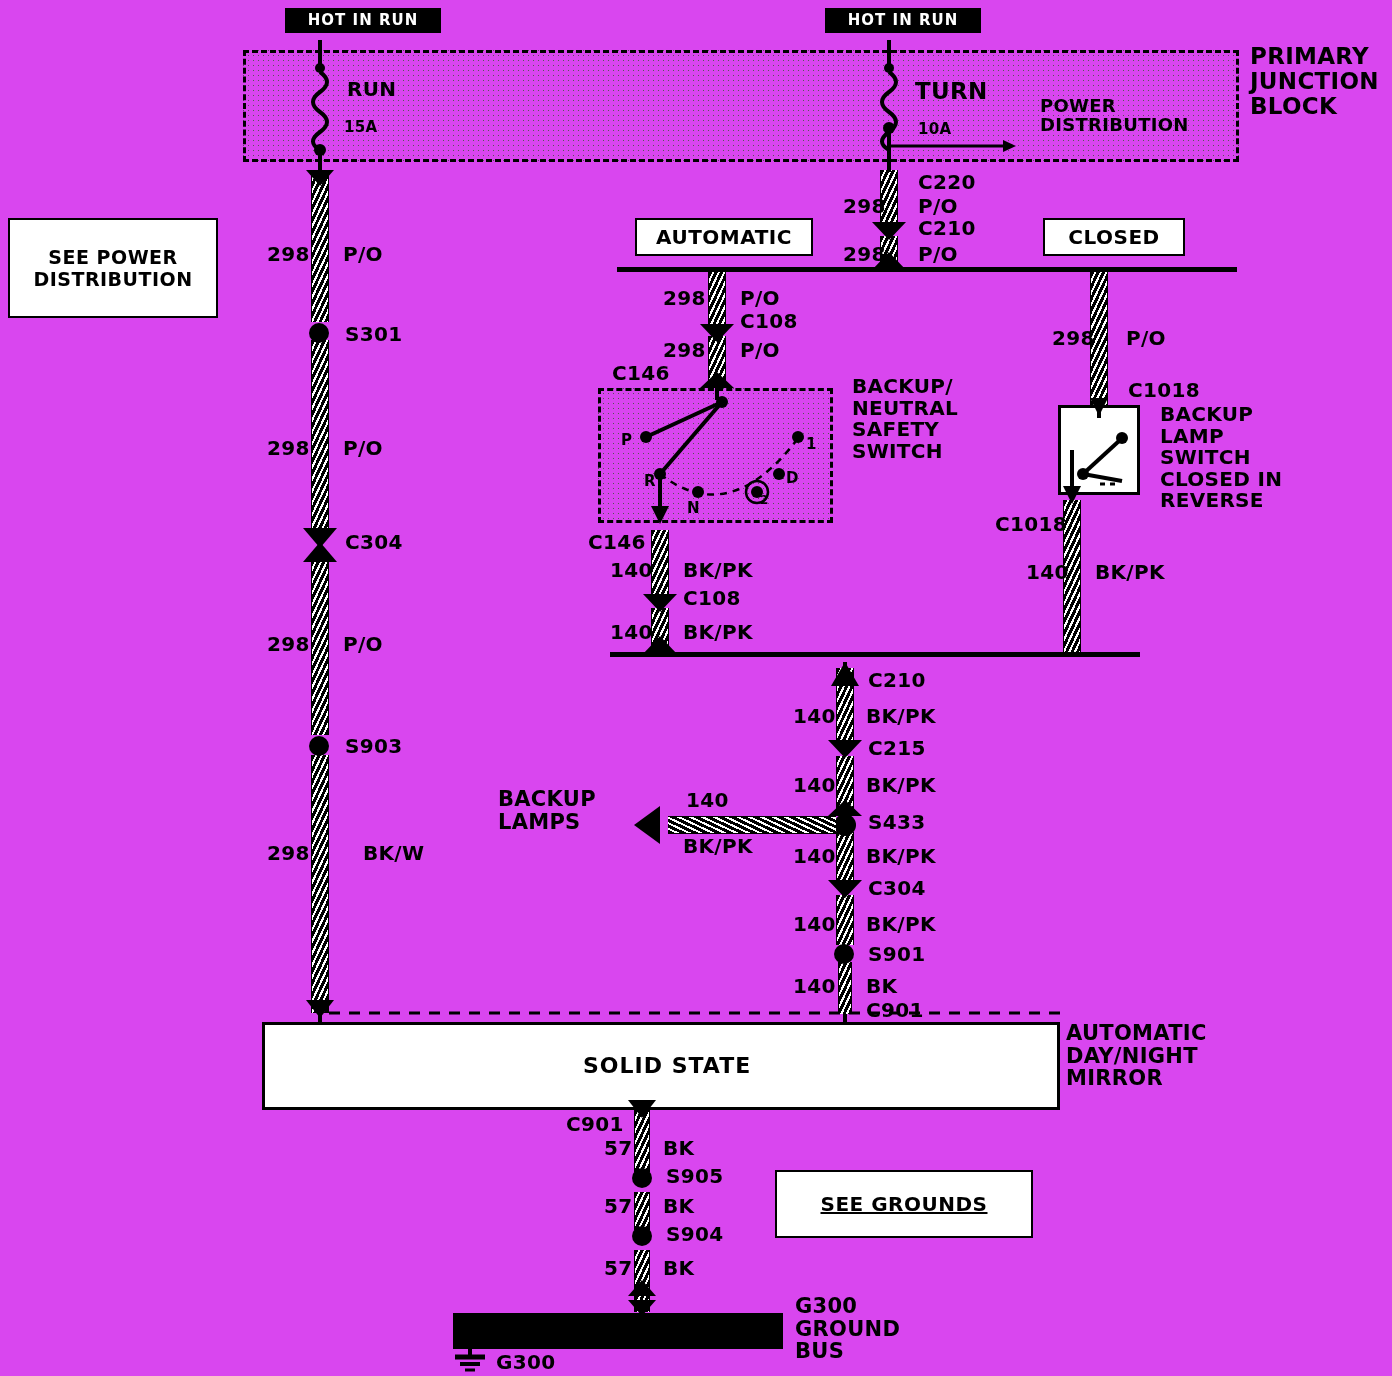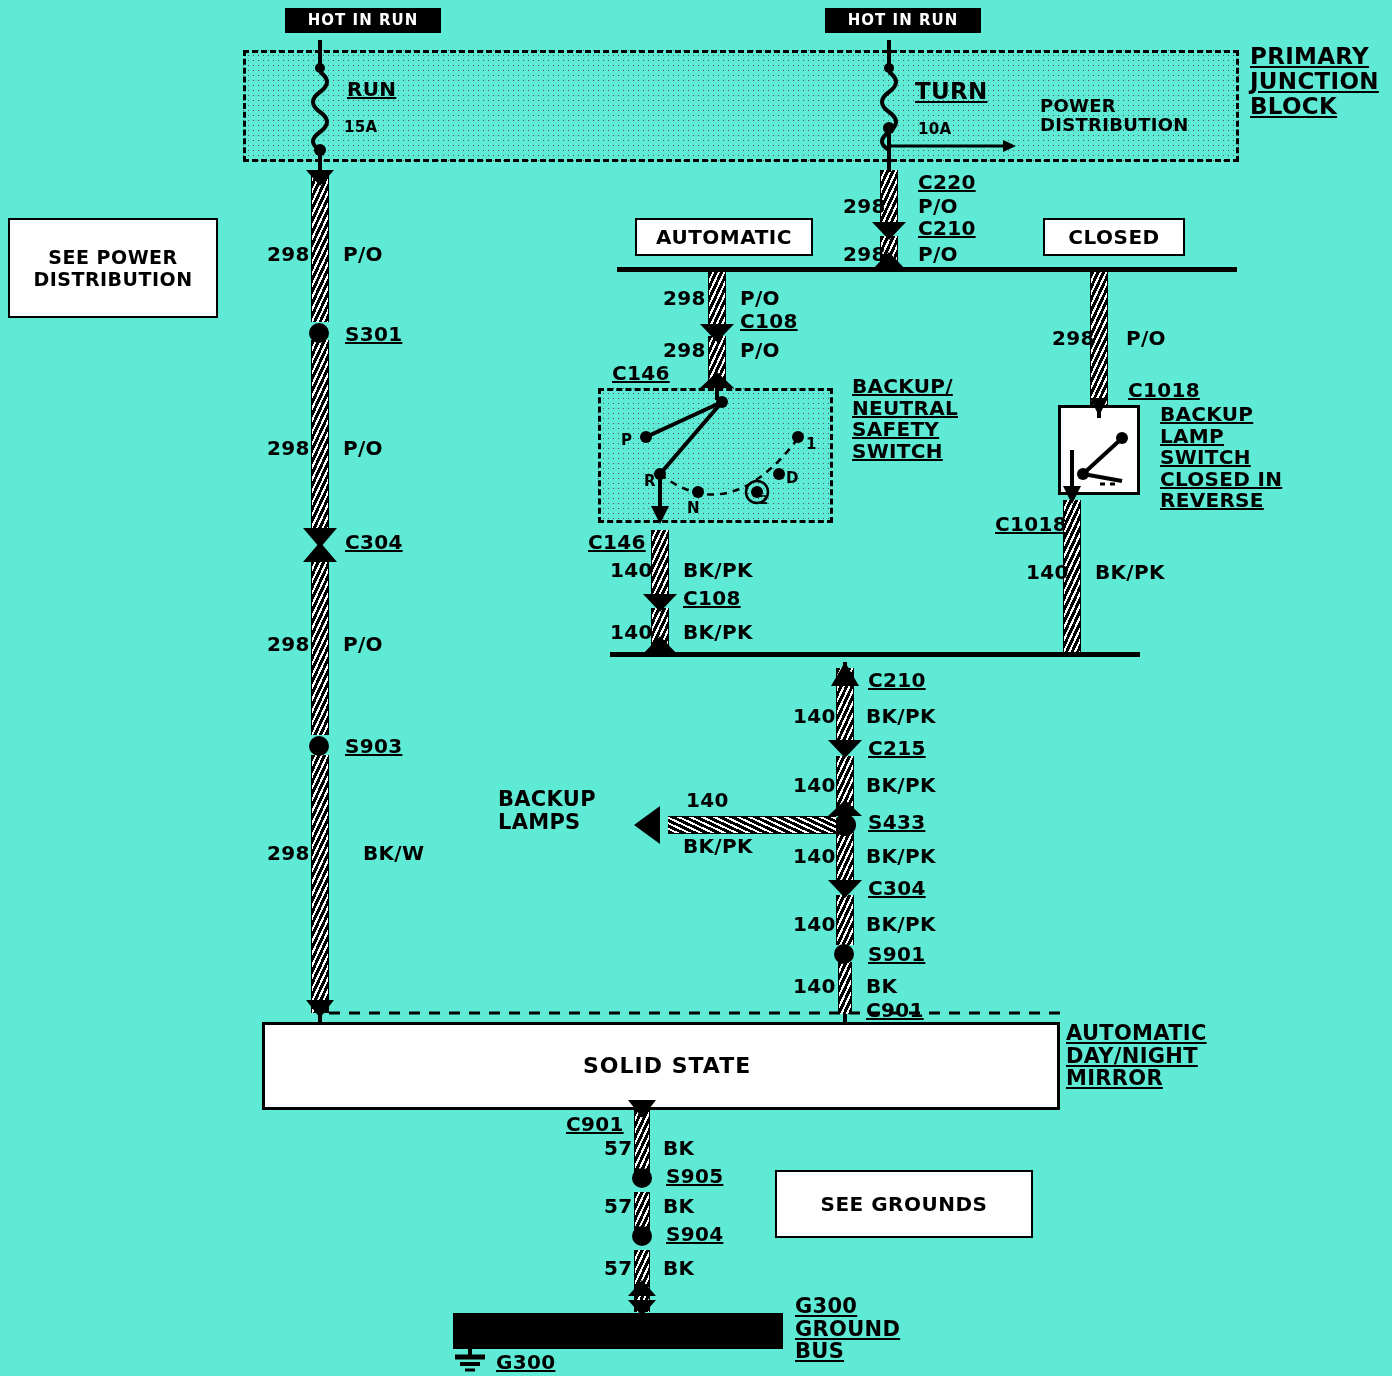--- a/index.html
+++ b/index.html
@@ -7,32 +7,32 @@
     padding: 0;
     background: #ffffff;
   }
   body {
     font-family: "DejaVu Sans", "Liberation Sans", sans-serif;
   }
   #sheet {
     position: relative;
     width: 1392px;
     height: 1376px;
-    background: #5eead4;
+    background: #d946ef;
     overflow: hidden;
   }
   .lbl {
     position: absolute;
     font-weight: bold;
     color: #000;
     white-space: pre;
     line-height: 1.08;
     letter-spacing: 0.3px;
   }
-  .u { text-decoration: underline; }
+  .u { }
   .tag {
     position: absolute;
     background: #000;
     color: #fff;
     font-weight: bold;
     letter-spacing: 1px;
     text-align: center;
     padding: 3px 8px 4px 8px;
     font-size: 15px;
   }
@@ -174,21 +174,21 @@
 
   <div class="lbl" style="left:498px; top:788px; font-size:21px;">BACKUP
 LAMPS</div>
 
   <div class="solidstate hatch" style="left:262px; top:1022px; width:798px; height:88px;"></div>
   <div class="lbl" style="left:583px; top:1054px; font-size:22px; letter-spacing:1px;">SOLID STATE</div>
   <div class="lbl u" style="left:1066px; top:1022px; font-size:21px;">AUTOMATIC
 DAY/NIGHT
 MIRROR</div>
 
-  <div class="boxlbl" style="left:775px; top:1170px; width:258px; height:68px; font-size:20px;">
+  <div class="boxlbl" style="left:775px; top:1170px; width:258px; height:68px; font-size:20px;text-decoration:underline;">
     <span>SEE GROUNDS</span>
   </div>
 
   <div class="groundbus" style="left:453px; top:1313px; width:330px; height:36px;"></div>
   <div class="lbl u" style="left:795px; top:1295px; font-size:21px;">G300
 GROUND
 BUS</div>
   <div class="lbl u" style="left:496px; top:1352px; font-size:20px;">G300</div>
 
   <div class="wire" style="left:311px; top:170px; width:18px; height:152px;"></div>

